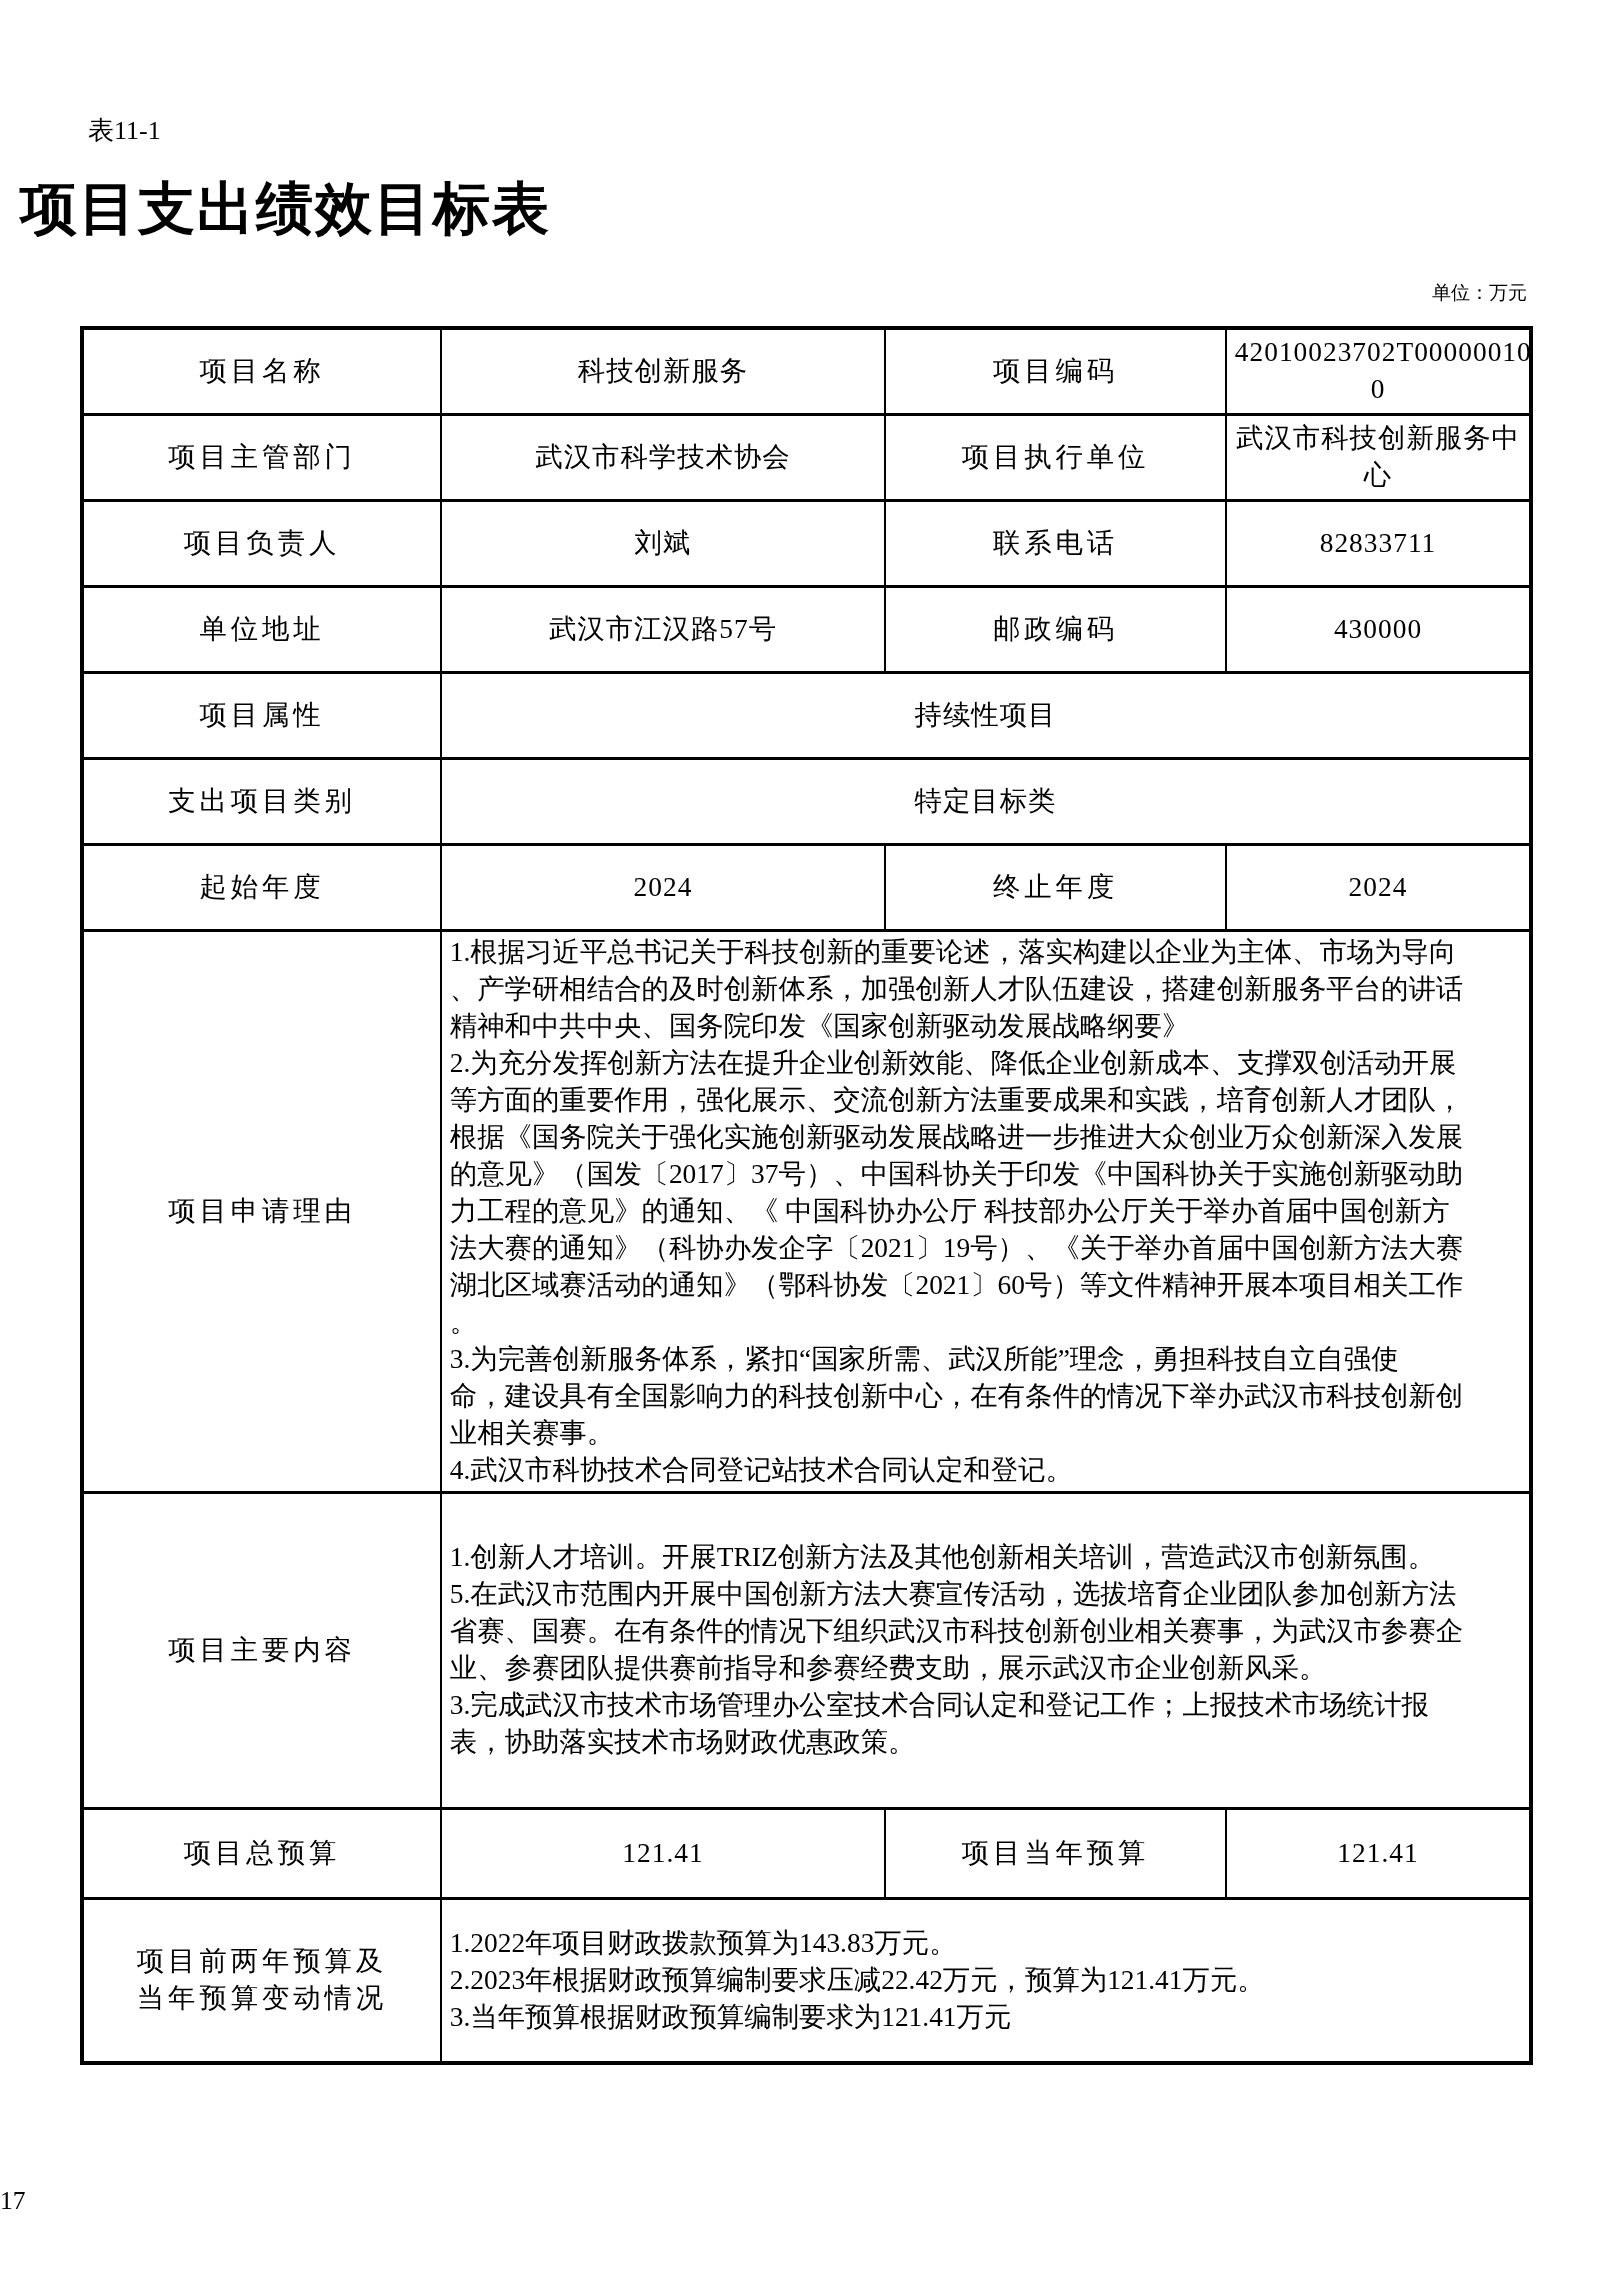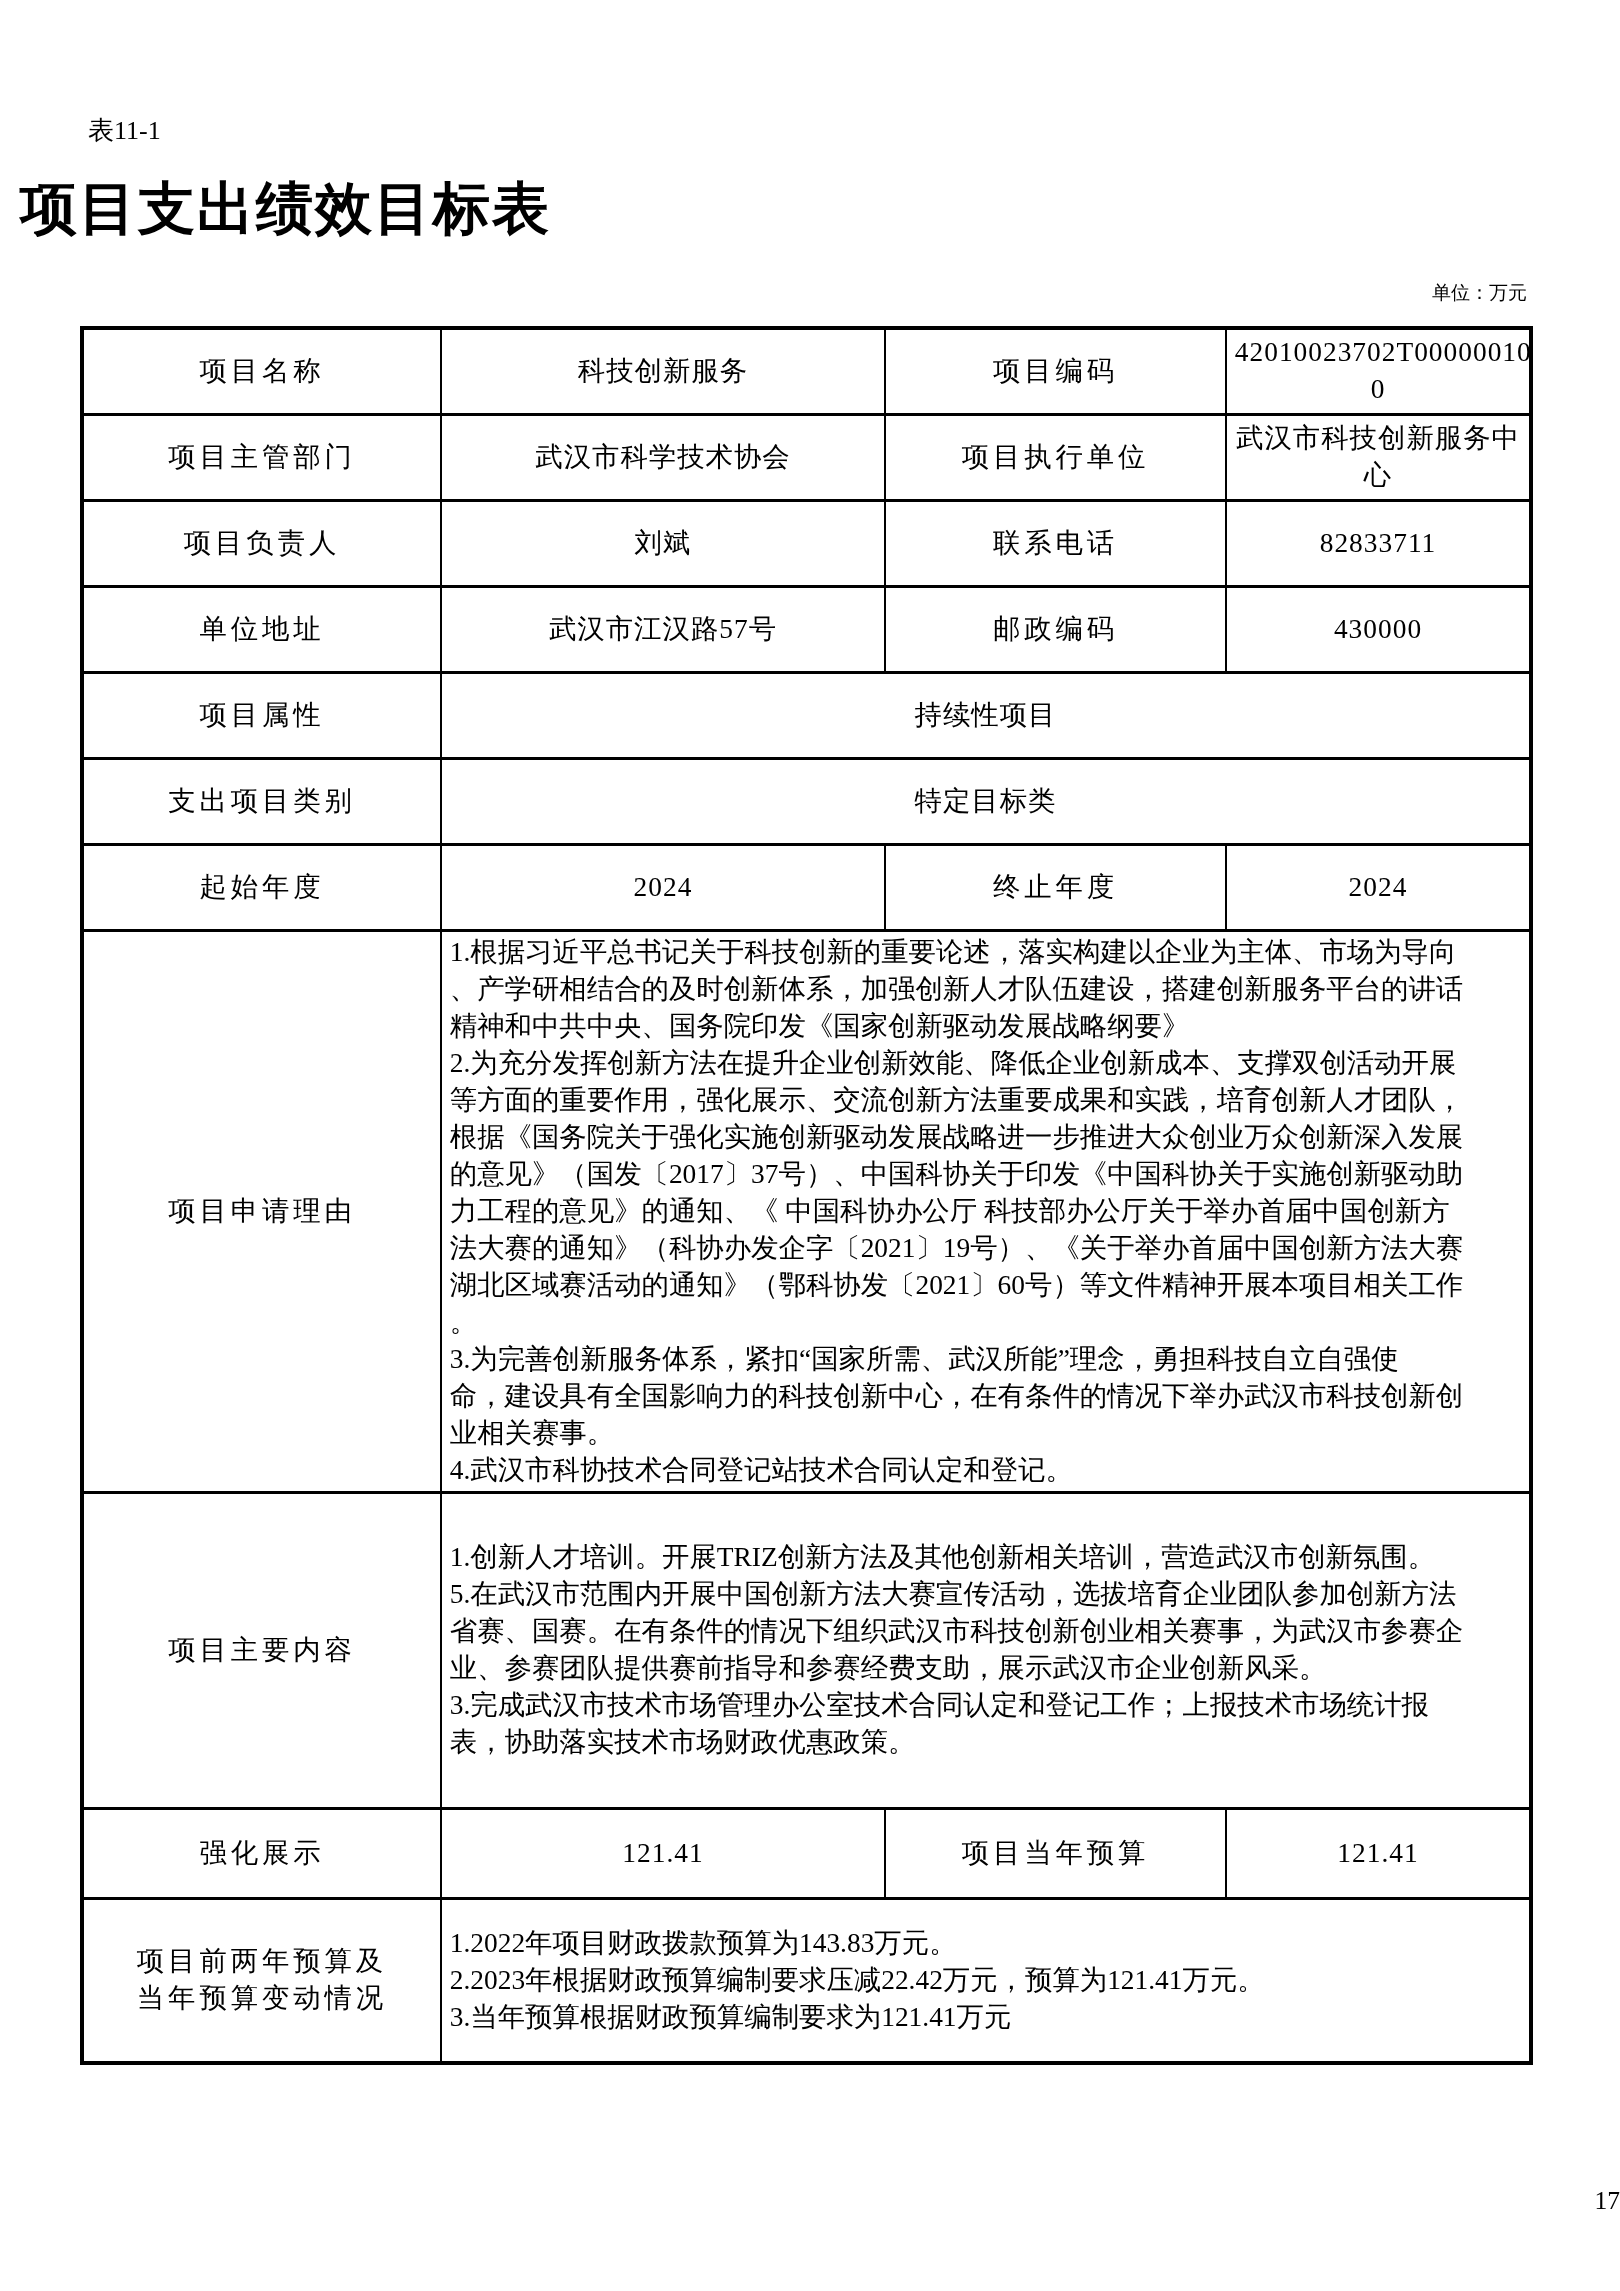--- a/index.html
+++ b/index.html
@@ -54,21 +54,21 @@
     line-height:37px;
   }
   td.txt {
     text-align:left;
     line-height:37px;
     padding:5.9px 9.8px;
   }
   td .line { line-height:37px; }
   .page-number {
     position:absolute; left:0; top:2186px; width:1620px;
-    text-align:right; font-size:25.5px;
+    text-align:left; font-size:25.5px;
   }
 </style>
 </head>
 <body>
 
 <div class="page">
 
   <div class="form-code">表11-1</div>
   <div class="doc-title">项目支出绩效目标表</div>
   <div class="unit-note">单位：万元</div>
@@ -150,21 +150,21 @@
         <td class="txt" colspan="3">
             <div class="line">1.创新人才培训。开展TRIZ创新方法及其他创新相关培训，营造武汉市创新氛围。</div>
             <div class="line">5.在武汉市范围内开展中国创新方法大赛宣传活动，选拔培育企业团队参加创新方法</div>
             <div class="line">省赛、国赛。在有条件的情况下组织武汉市科技创新创业相关赛事，为武汉市参赛企</div>
             <div class="line">业、参赛团队提供赛前指导和参赛经费支助，展示武汉市企业创新风采。</div>
             <div class="line">3.完成武汉市技术市场管理办公室技术合同认定和登记工作；上报技术市场统计报</div>
             <div class="line">表，协助落实技术市场财政优惠政策。</div>
           </td>
       </tr>
       <tr style="height:90px">
-        <td class="lbl">强化展示</td>
+        <td class="lbl">项目总预算</td>
         <td class="val">121.41</td>
         <td class="lbl">项目当年预算</td>
         <td class="val">121.41</td>
       </tr>
       <tr style="height:165px">
         <td class="lbl">
             <div class="line">项目前两年预算及</div>
             <div class="line">当年预算变动情况</div>
           </td>
         <td class="txt" colspan="3">

